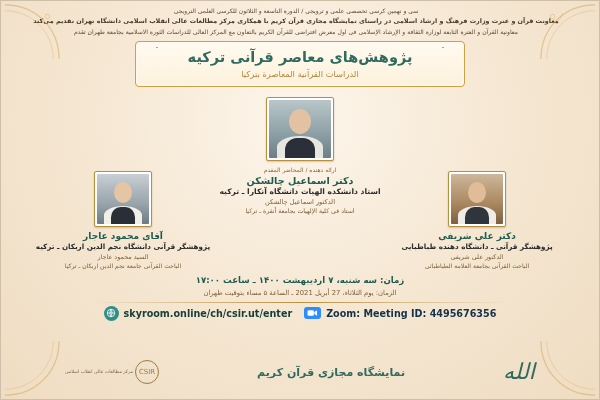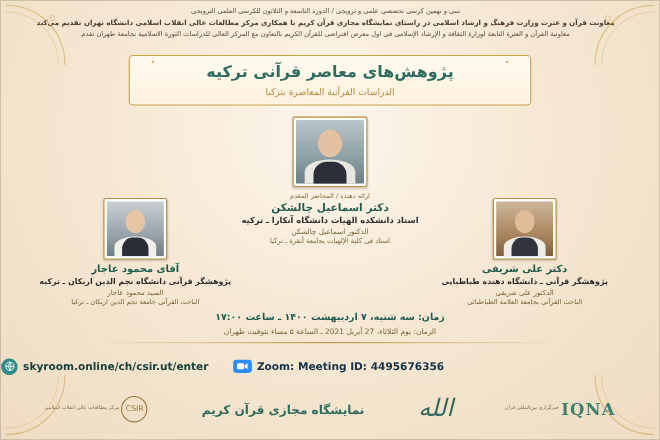--- a/index.html
+++ b/index.html
@@ -50,22 +50,22 @@
     white-space: nowrap;
     overflow: hidden;
     text-overflow: ellipsis;
   }
   .header .line.l1 { font-size: 6px; color: #5d4a33; }
   .header .line.l2 { font-size: 6.4px; color: #4a3a2a; font-weight: bold; }
   .header .line.l3 { font-size: 6.1px; color: #5d4a33; }
 
   
   .title-wrap {
-    margin: 13px auto 0 auto;
-    width: 366px;
+    margin: 4px auto 0 auto;
+    width: 330px;
     position: relative;
     text-align: center;
   }
   .title-frame {
     border: 1.2px solid #c9a24a;
     border-radius: 4px;
     background: linear-gradient(180deg,#fffaf0 0%, #fdf1dc 100%);
     padding: 6px 12px 7px 12px;
     box-shadow: 0 0 0 1.6px #fdf7ec inset;
     position: relative;
@@ -214,25 +214,25 @@
   }
   .rule {
     width: 420px;
     height: 1px;
     margin: 5px auto 0 auto;
     background: linear-gradient(90deg, rgba(185,143,61,0) 0%, #b98f3d 50%, rgba(185,143,61,0) 100%);
   }
 
   
   .links {
-    margin-top: 14px;
-    display: flex;
-    align-items: center;
-    justify-content: flex-start;
-    gap: 22px;
+    margin-top: 3px;
+    display: flex;
+    align-items: center;
+    justify-content: center;
+    gap: 12px;
     direction: ltr;
   }
   .link-item {
     display: flex;
     align-items: center;
     gap: 5px;
     font-size: 9.6px;
     font-weight: bold;
     color: #17403a;
     white-space: nowrap;
@@ -429,26 +429,20 @@
           <rect x="1" y="2" width="14" height="12" rx="3"></rect>
           <path d="M16 6l6-4v12l-6-4z"></path>
         </svg>
       </span>
       <span class="zoom-text">Zoom: Meeting ID: 4495676356</span>
     </div>
   </div>
 
   <div class="footer">
 
-    <div class="logo ibna">
-      <div class="mark">
-        <span class="word">IQNA</span>
-      </div>
-      <div class="cap">خبرگزاری بین‌المللی قرآن</div>
-    </div>
 
     <div class="logo">
       <div class="mark">
         <span class="allah">الله</span>
       </div>
       <div class="cap"></div>
     </div>
 
     <div class="logo">
       <div class="mark">

